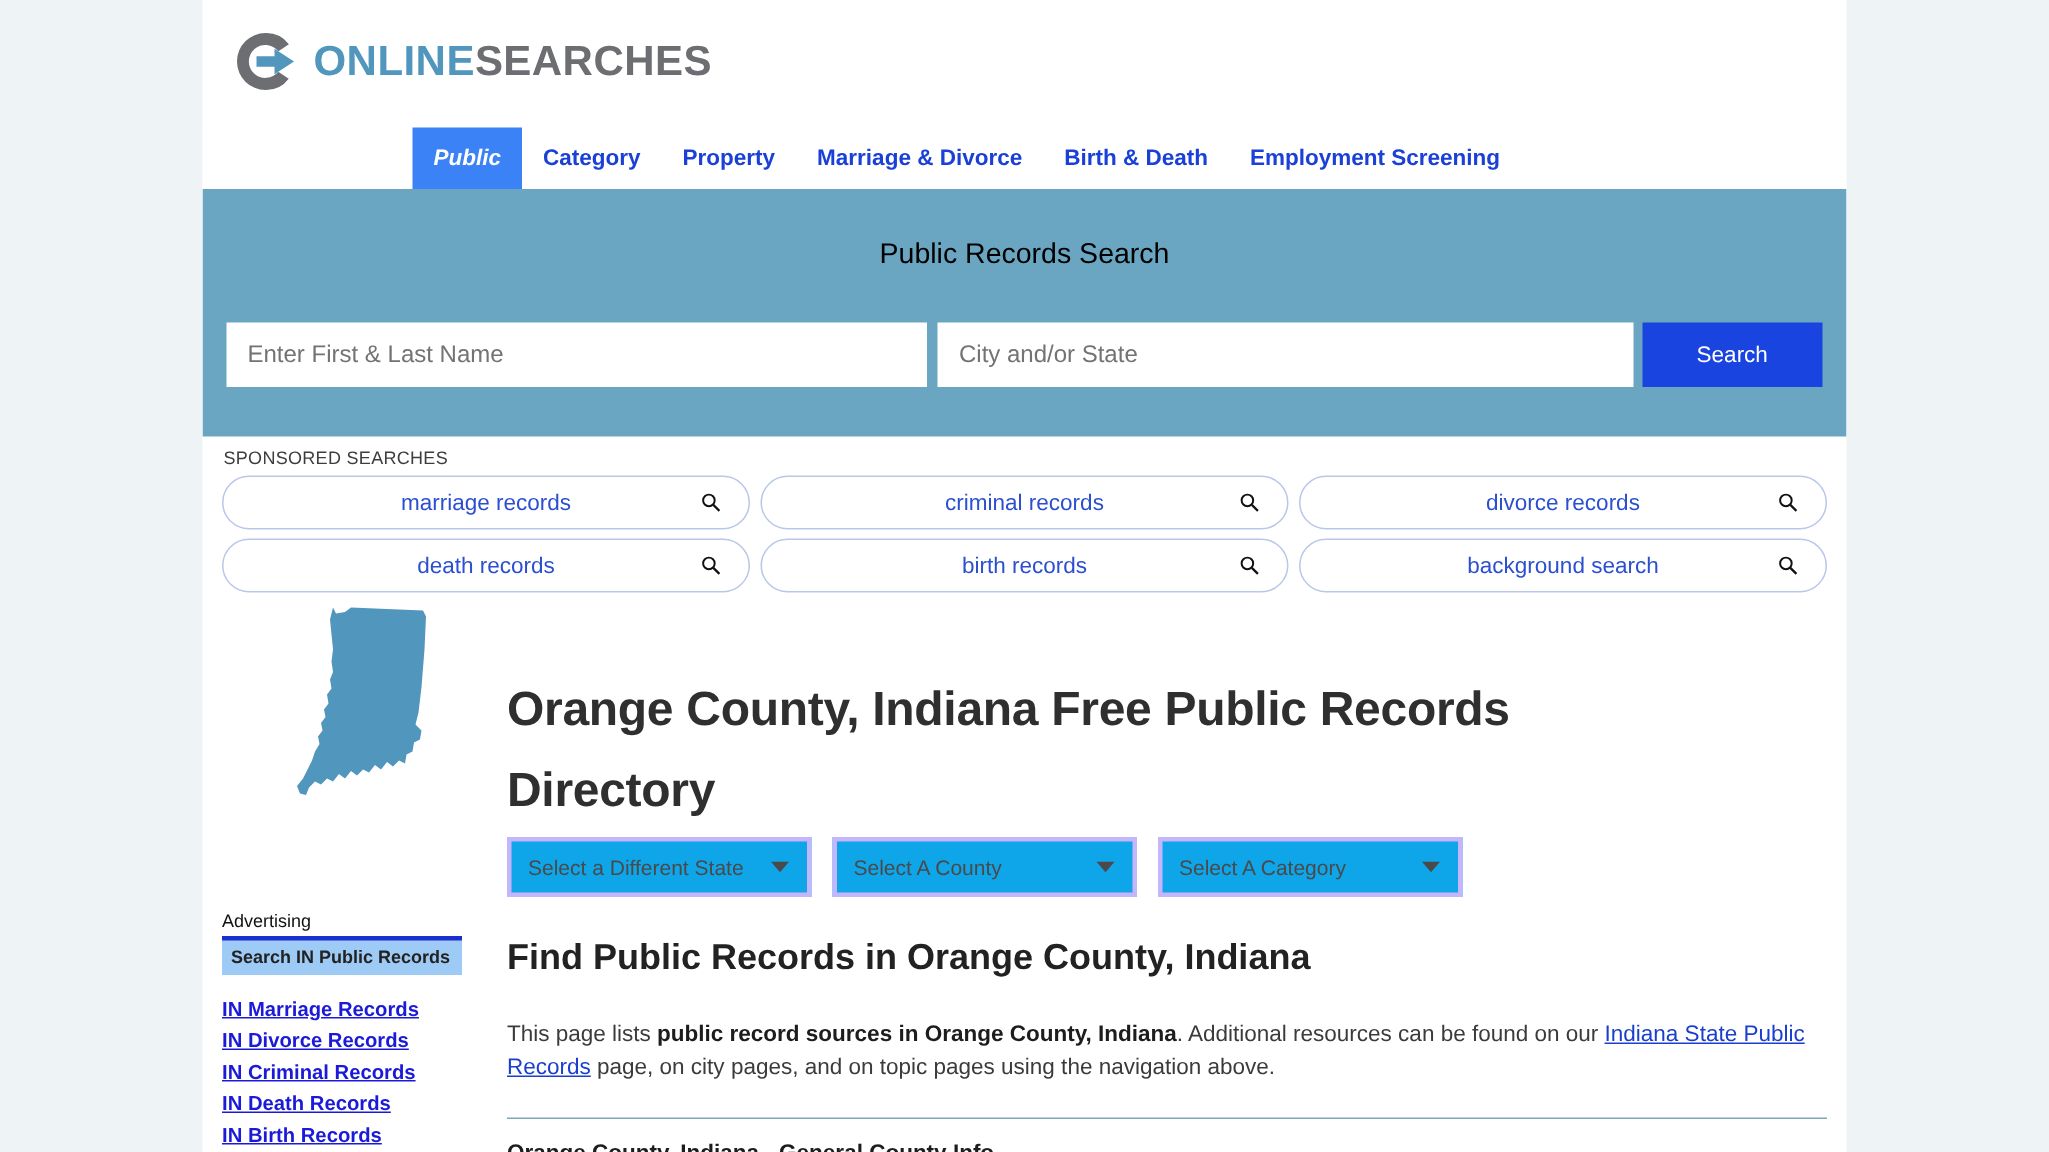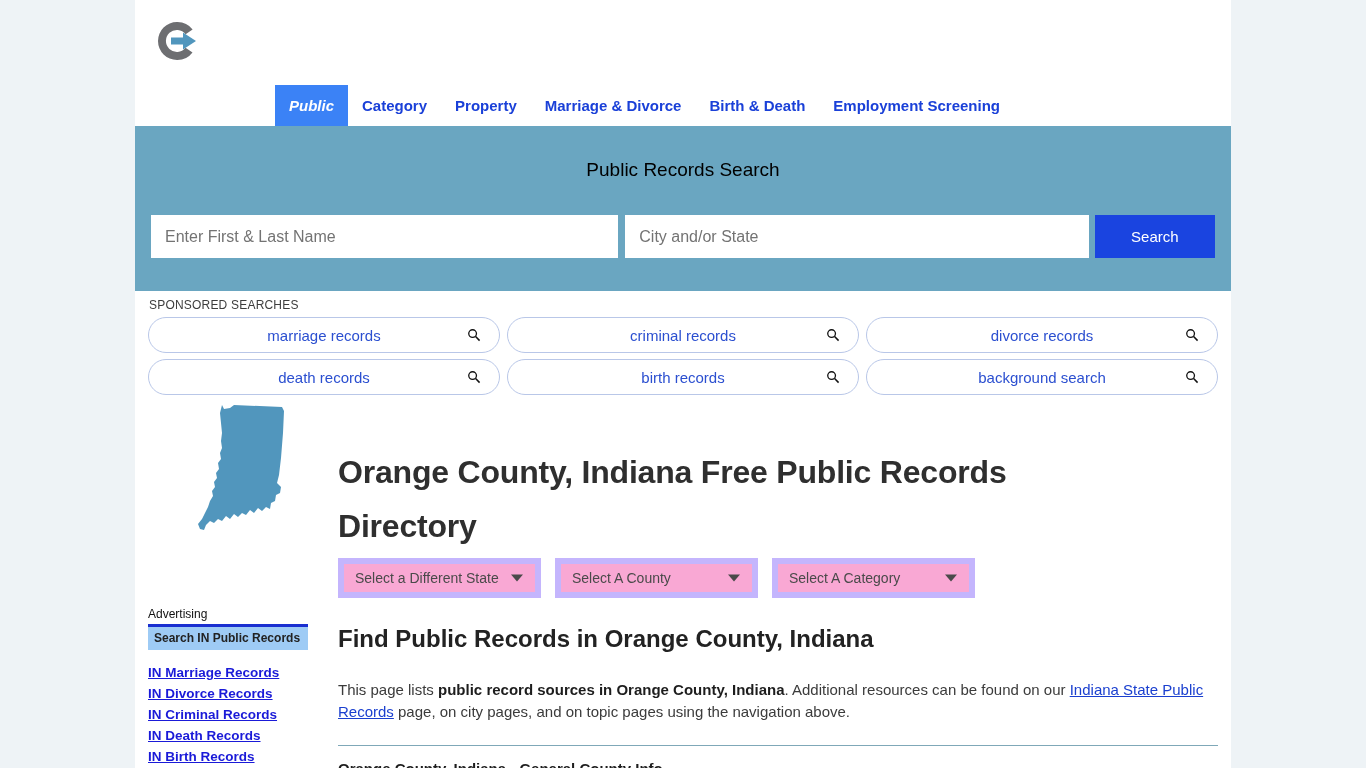--- a/index.html
+++ b/index.html
@@ -176,22 +176,22 @@
   
   .select-row {
     position: absolute;
     left: 203px; top: 558px;
     display: flex;
     gap: 14px;
   }
   .sel {
     position: relative;
     height: 40px;
-    border: 6px solid #c4b5fd;
-    background: #f9a8d4;
+    border: 3px solid #c4b5fd;
+    background: #0ea5e9;
     display: flex;
     align-items: center;
     padding: 0 34px 0 11px;
     font-size: 14px;
     color: #4a4a4a;
     cursor: pointer;
     white-space: nowrap;
   }
   .sel.state  { width: 203px; }
   .sel.county { width: 203px; }
@@ -281,20 +281,23 @@
 <body>
 
 <div class="page">
 
   <div class="logo-wrap">
     <svg class="logo-mark" viewBox="0 0 44 44">
       <path d="M22 3 A19 19 0 1 0 22 41 A19 19 0 0 0 37.5 33.5 L30.5 28.8 A11 11 0 1 1 30.6 15.2 L37.6 10.5 A19 19 0 0 0 22 3 Z" fill="#6d6e71"></path>
       <rect x="16" y="18.5" width="14" height="7" fill="#5196bd"></rect>
       <path d="M28 13.5 L41 22 L28 30.5 Z" fill="#5196bd"></path>
     </svg>
+    <span class="logo-text">
+      <span class="logo-online">ONLINE</span><span class="logo-searches">SEARCHES</span>
+    </span>
   </div>
 
   <div class="navbar">
     <div class="nav-inner">
       <a class="nav-item active">Public</a>
       <a class="nav-item">Category</a>
       <a class="nav-item">Property</a>
       <a class="nav-item">Marriage &amp; Divorce</a>
       <a class="nav-item">Birth &amp; Death</a>
       <a class="nav-item">Employment Screening</a>

